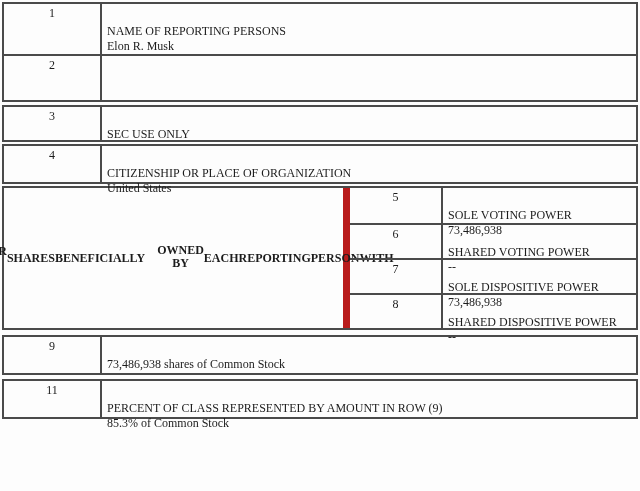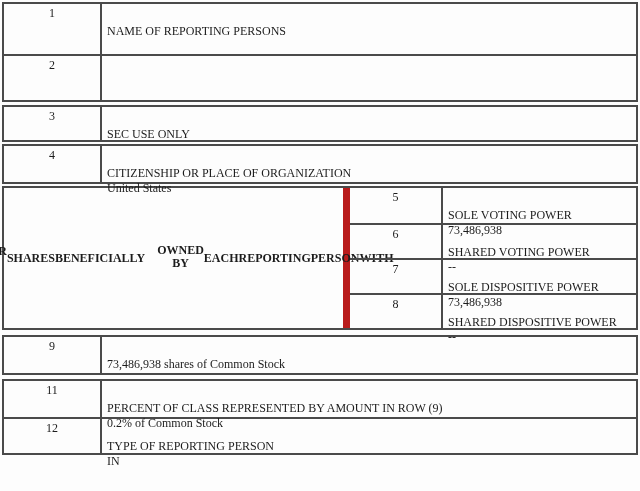--- a/index.html
+++ b/index.html
@@ -92,20 +92,21 @@
 </head>
 <body>
 
 <div class="doc">
 
   <div class="section sec-a">
     <div class="row h-r1">
       <div class="numcell">1</div>
       <div class="content">
         <div class="label">NAME OF REPORTING PERSONS</div>
+        <div class="value">Elon R. Musk</div>
       </div>
     </div>
     <div class="row h-r2">
       <div class="numcell">2</div>
     </div>
   </div>
 
   <div class="section sec-b">
     <div class="row h-r3">
       <div class="numcell">3</div>
@@ -175,25 +176,18 @@
         <div class="value">73,486,938 shares of Common Stock</div>
       </div>
     </div>
   </div>
 
   <div class="section sec-f">
     <div class="row h-r11">
       <div class="numcell">11</div>
       <div class="content">
         <div class="label">PERCENT OF CLASS REPRESENTED BY AMOUNT IN ROW (9)</div>
-        <div class="value">0.2% of Common Stock</div>
-      </div>
-    </div>
-    <div class="row h-r12">
-      <div class="numcell">12</div>
-      <div class="content">
-        <div class="label">TYPE OF REPORTING PERSON</div>
-        <div class="value">IN</div>
+        <div class="value">85.3% of Common Stock</div>
       </div>
     </div>
   </div>
 
 </div>
 
 </body></html>

